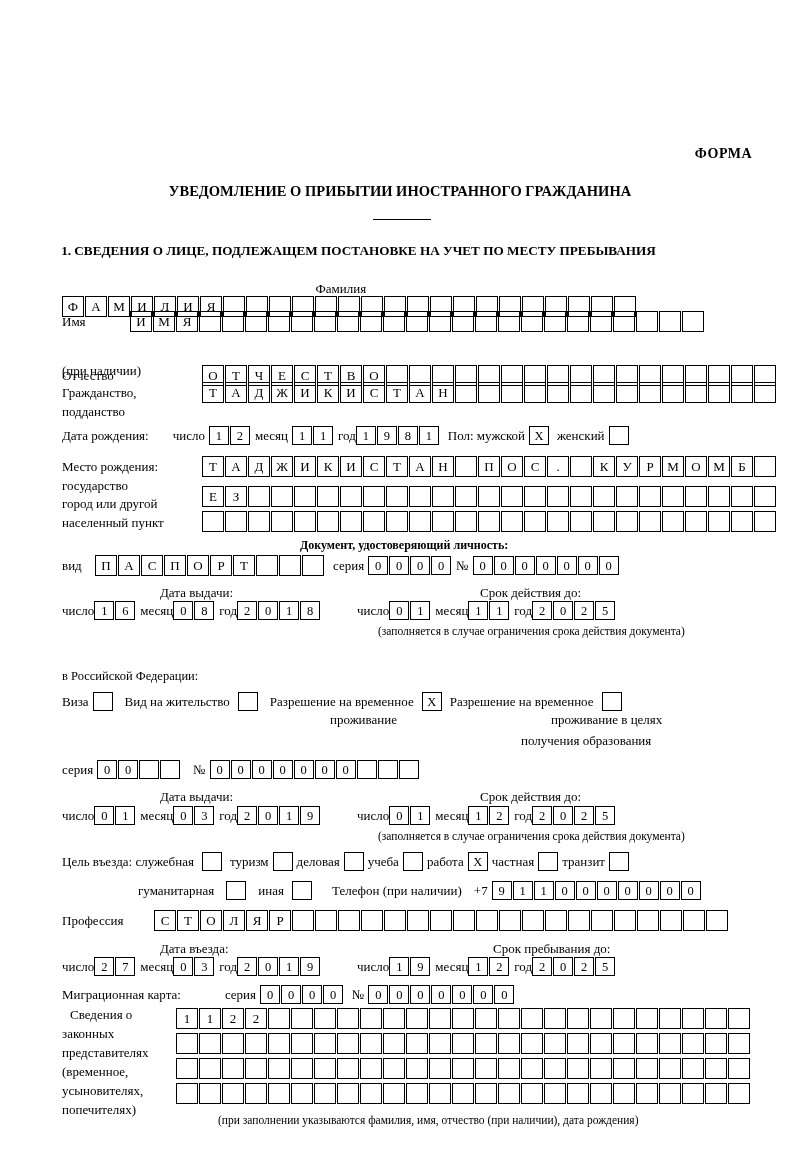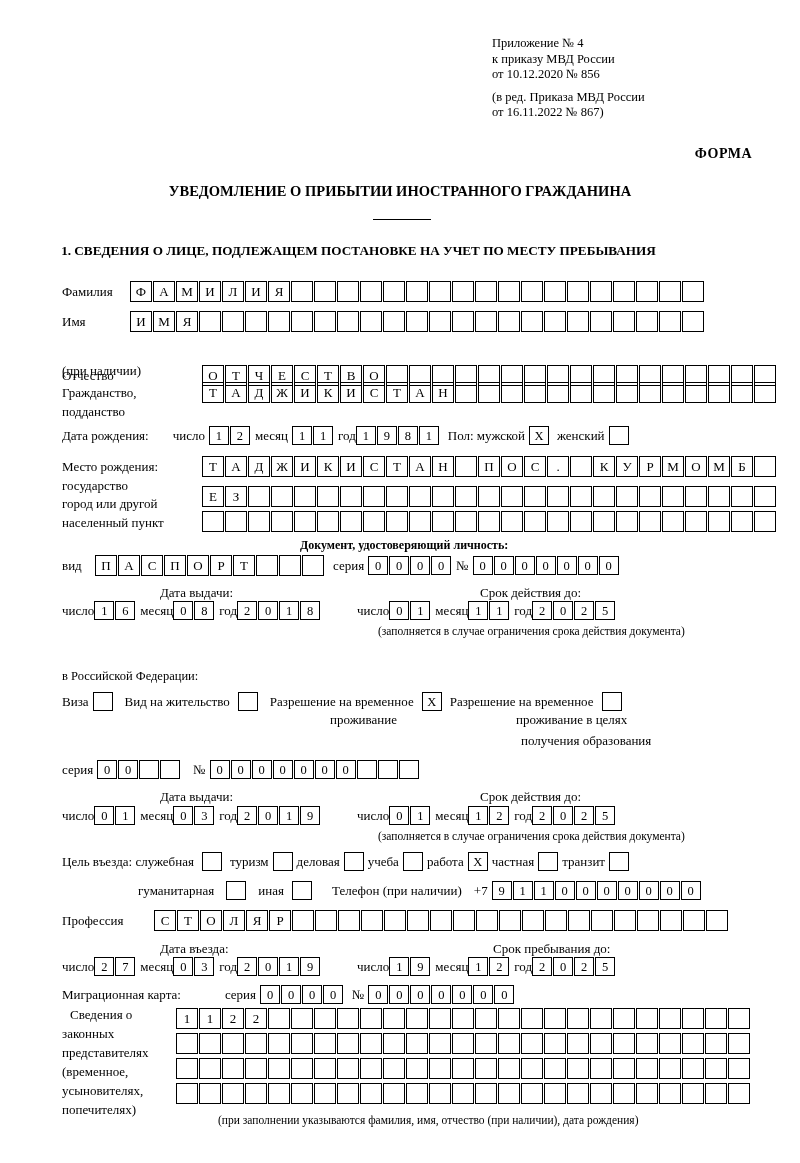--- a/index.html
+++ b/index.html
@@ -129,39 +129,31 @@
   .note {
     font-size: 11.5px;
     line-height: 14px;
   }
 </style>
 </head>
 <body>
 
 <div class="page">
 
-  <div class="header-ref">
-    <div class="line">Приложение № 4</div>
-    <div class="line">к приказу МВД России</div>
-    <div class="line">от 10.12.2020 № 856</div>
-    <div class="gap"></div>
-    <div class="line">(в ред. Приказа МВД России</div>
-    <div class="line">от 16.11.2022 № 867)</div>
-  </div>
 
   <div class="form-word">ФОРМА</div>
 
   <div class="doc-title">
     <div>УВЕДОМЛЕНИЕ О ПРИБЫТИИ ИНОСТРАННОГО ГРАЖДАНИНА</div>
     <div class="l2"><span class="underline-blank"></span></div>
   </div>
 
   <div class="section-title">1. СВЕДЕНИЯ О ЛИЦЕ, ПОДЛЕЖАЩЕМ ПОСТАНОВКЕ НА УЧЕТ ПО МЕСТУ ПРЕБЫВАНИЯ</div>
 
-  <div class="row" style="top:281px; left:62px;">
+  <div class="row" style="top:281px; left:62px;flex-direction:column;">
     <span class="lbl" style="width:68px; display:inline-block;">Фамилия</span>
     <span class="cells" id="surname-cells">
         <span class="cell">Ф</span>
         <span class="cell">А</span>
         <span class="cell">М</span>
         <span class="cell">И</span>
         <span class="cell">Л</span>
         <span class="cell">И</span>
         <span class="cell">Я</span>
         <span class="cell"></span>
@@ -510,21 +502,21 @@
     <span class="sp12"></span>
     <span class="lbl">Разрешение на временное</span>
     <span class="sp8"></span>
     <span class="box">Х</span>
     <span class="sp8"></span>
     <span class="lbl">Разрешение на временное</span>
     <span class="sp8"></span>
     <span class="box"></span>
   </div>
   <div class="lbl" style="position:absolute; top:712px; left:330px;">проживание</div>
-  <div class="lbl" style="position:absolute; top:712px; left:516px;">проживание в целях</div>
+  <div class="lbl" style="position:absolute; top:712px; left:551px;">проживание в целях</div>
   <div class="lbl" style="position:absolute; top:733px; left:521px;">получения образования</div>
 
   <div class="row" style="top:760px; left:62px;">
     <span class="lbl">серия</span>
     <span class="sp4"></span>
     <span class="cells" id="permit-series-cells">
         <span class="cell sm">0</span>
         <span class="cell sm">0</span>
         <span class="cell sm"></span>
         <span class="cell sm"></span>

